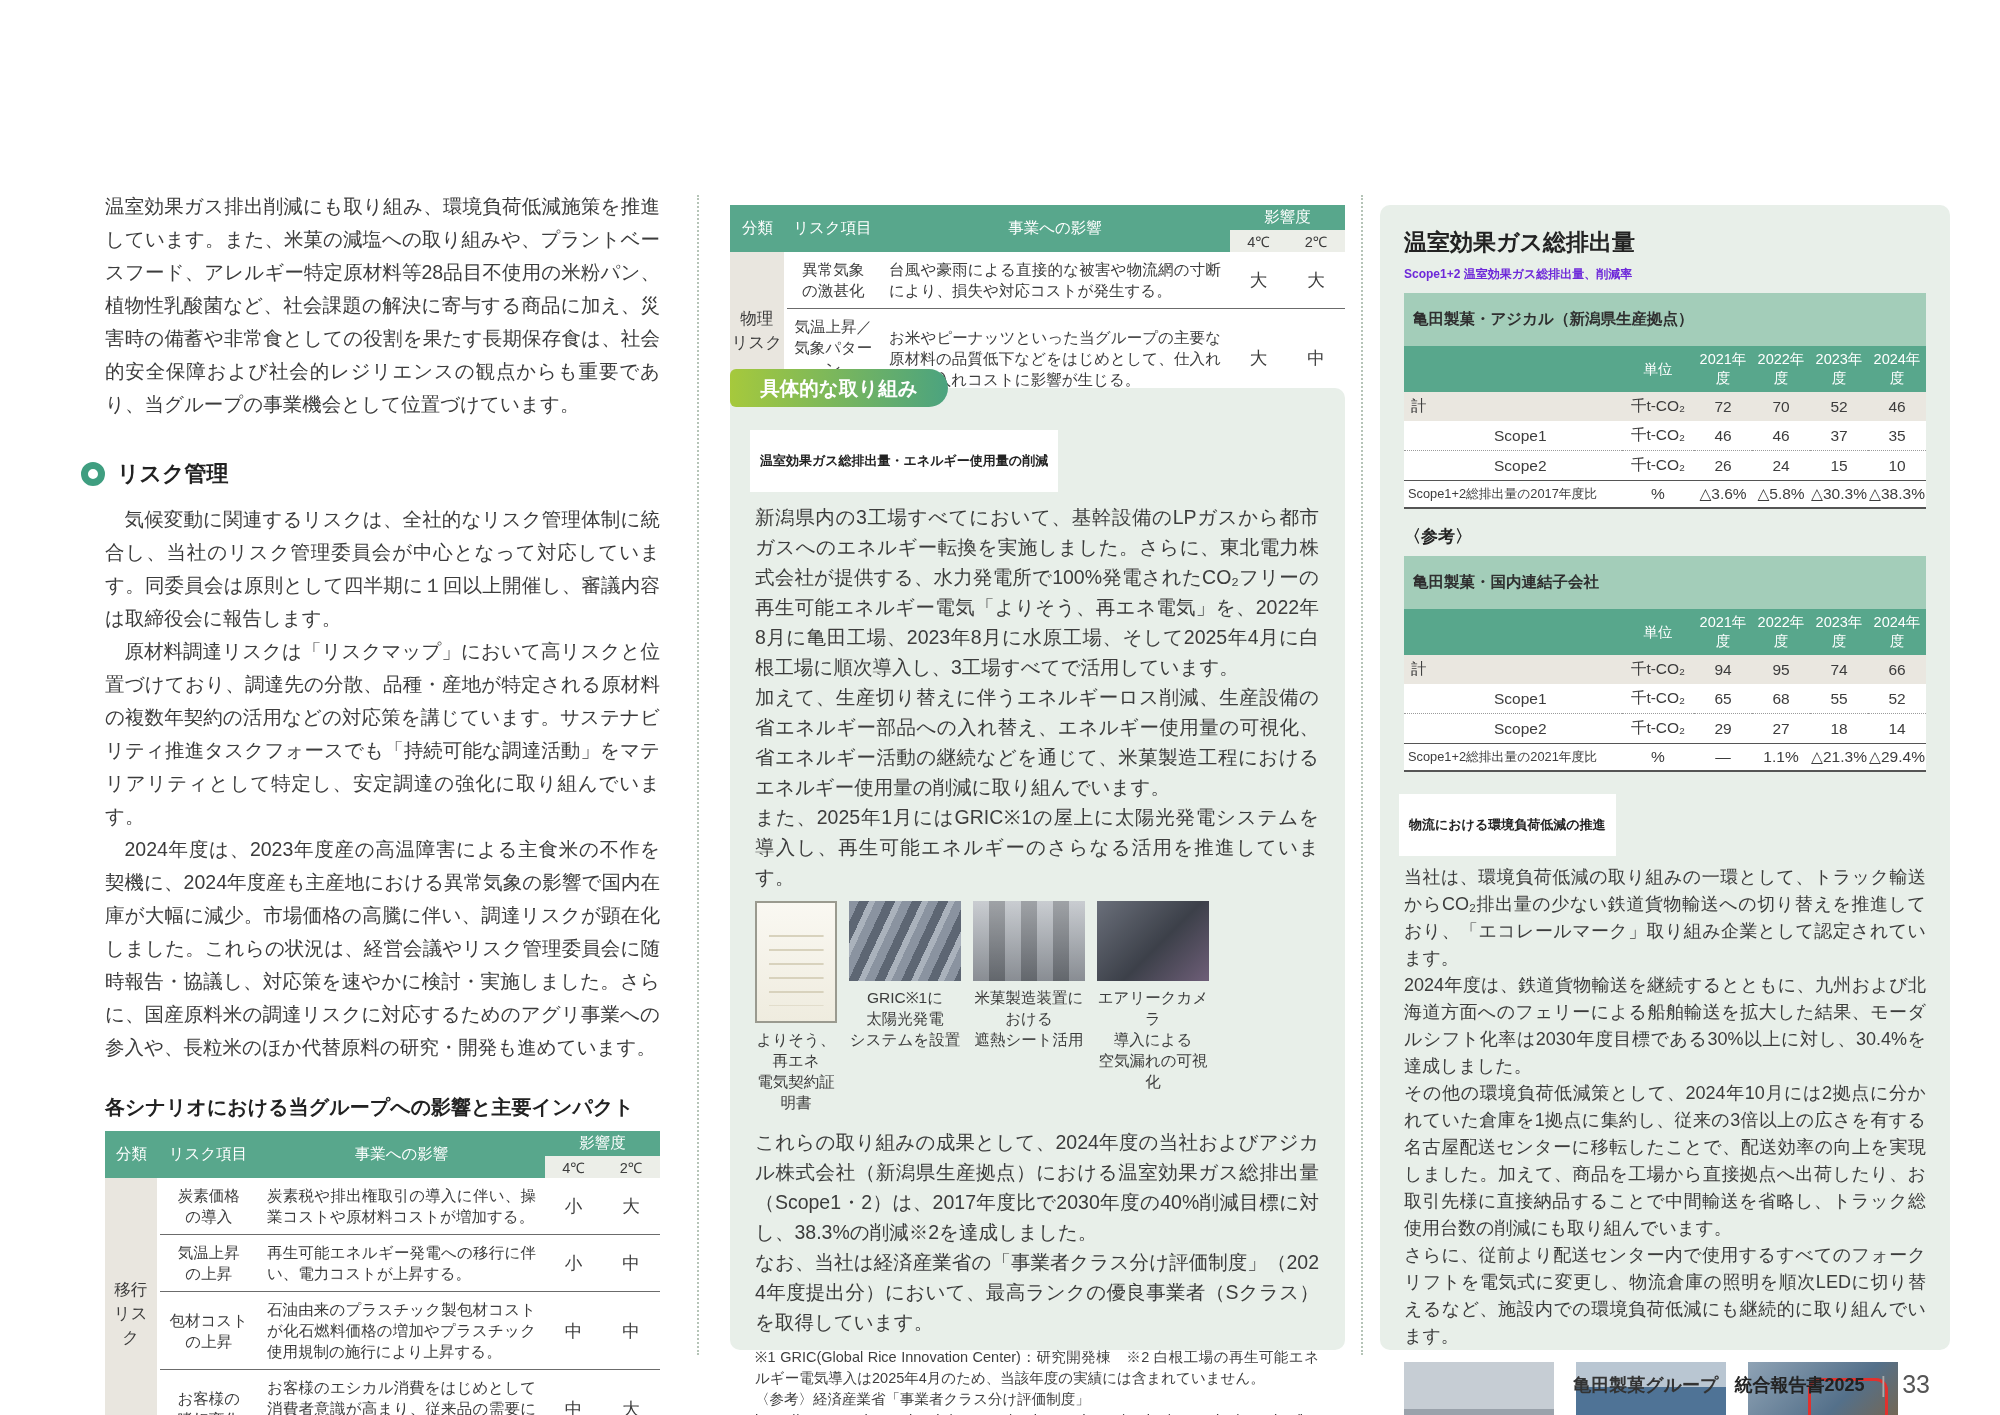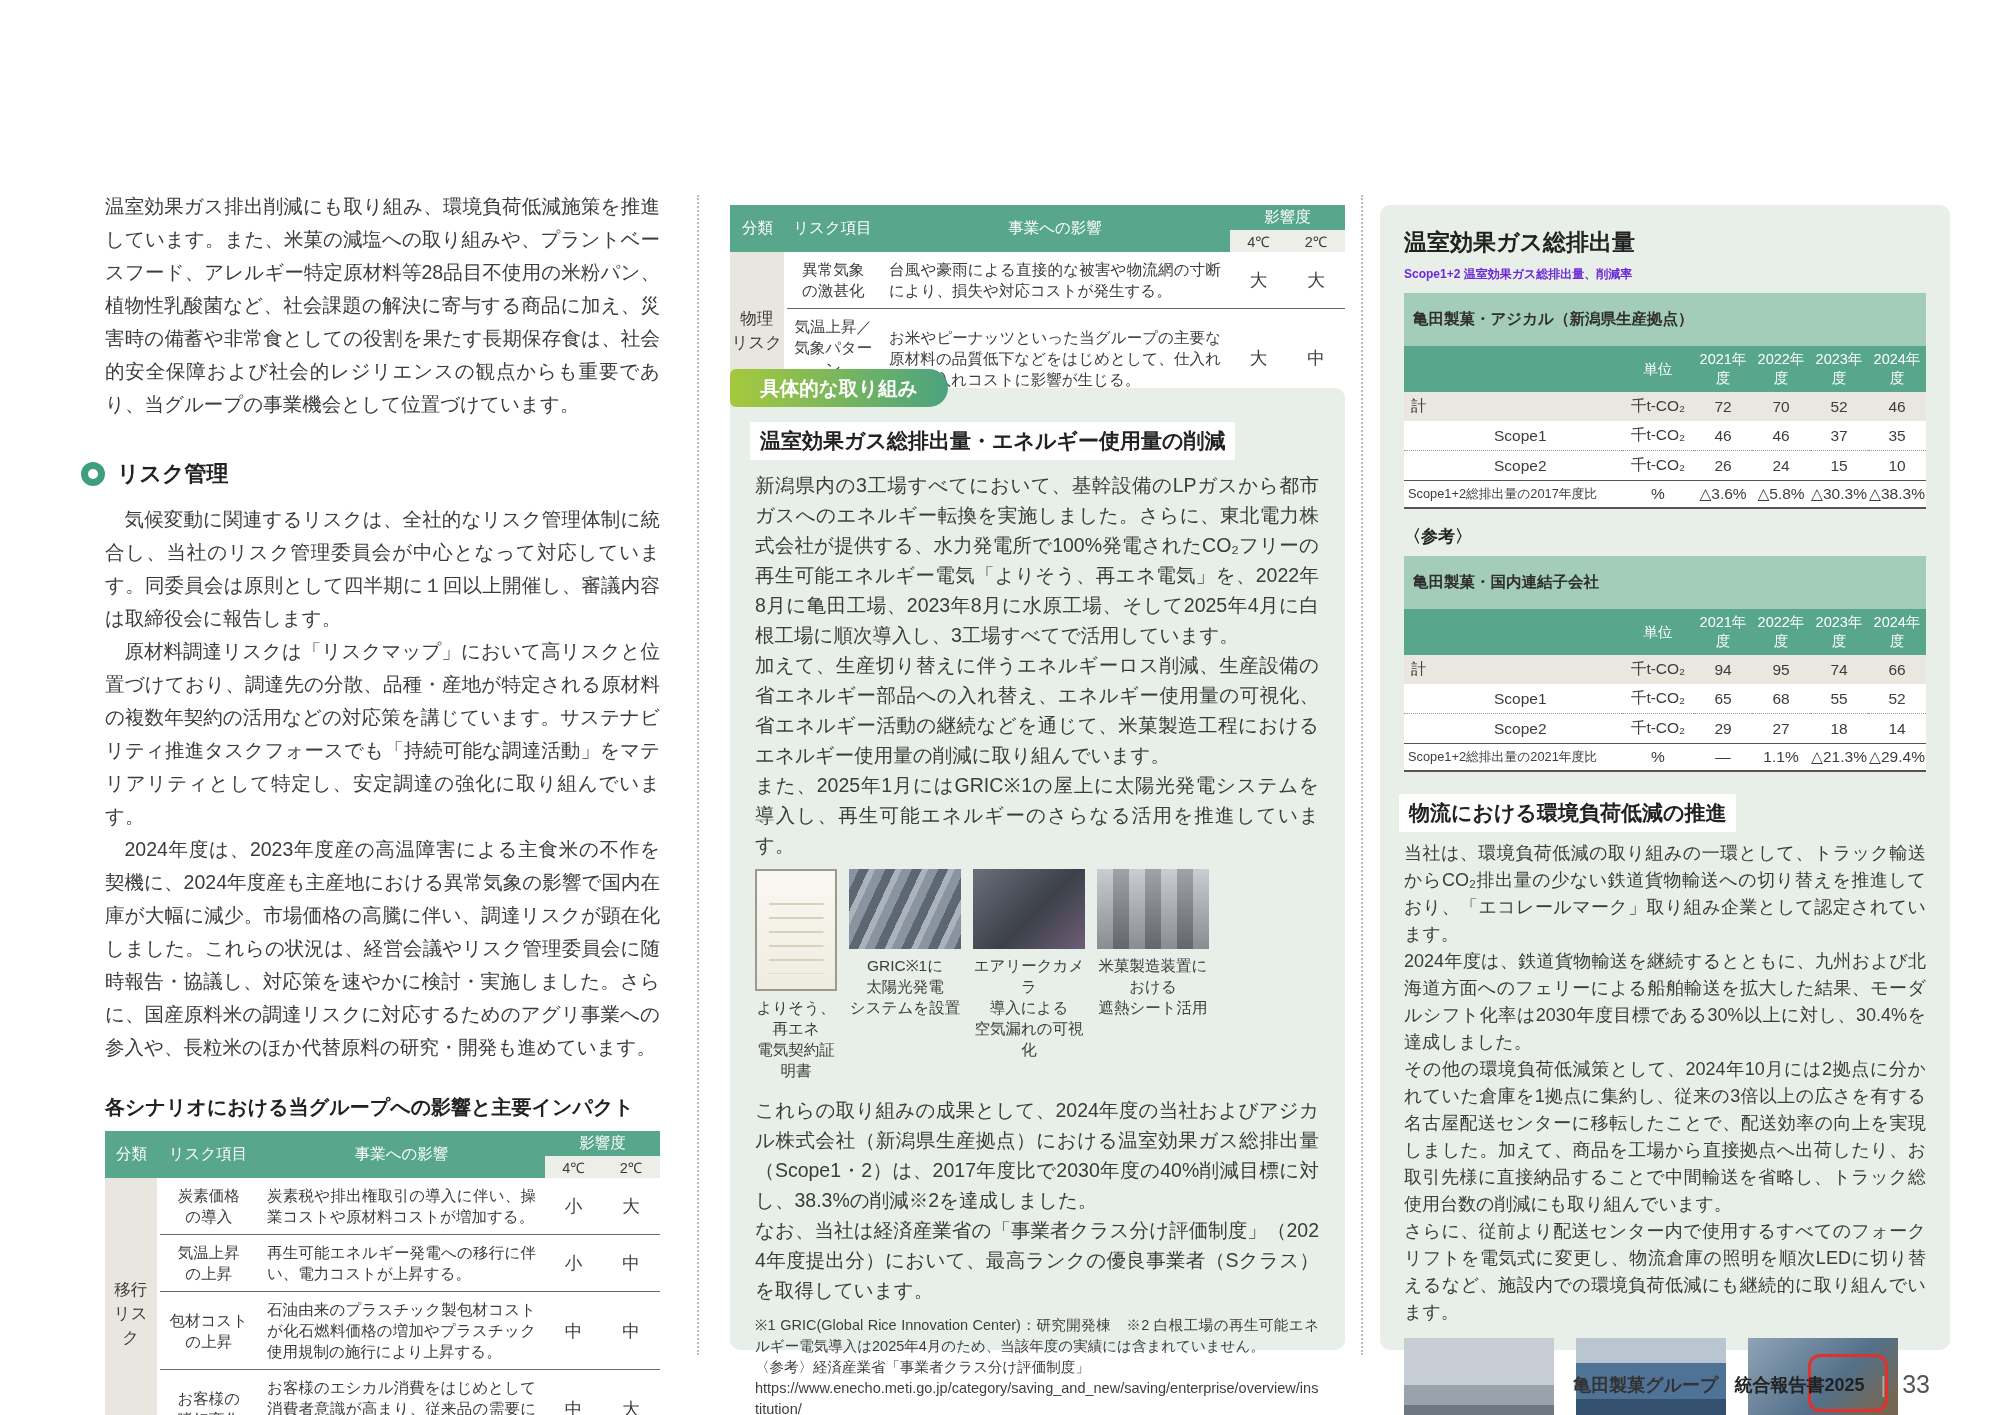--- a/index.html
+++ b/index.html
@@ -36,21 +36,21 @@
   .risk-table td.lv { text-align:center; font-size:17.5px; }
 
   
   .col-mid { position:absolute; left:730px; top:205px; width:615px; }
 
   .mid-panel { position:absolute; left:730px; top:388px; width:615px; height:962px;
     background:#e8efe9; border-radius:10px; box-sizing:border-box; padding:24px 26px 16px 25px; }
   .pill { position:absolute; left:0; top:-19px; width:218px; height:38px;
     background:linear-gradient(90deg,#a6c93c,#4ba37f); border-radius:6px 19px 19px 6px;
     color:#fff; font-weight:bold; font-size:19.5px; display:flex; align-items:center; justify-content:center; }
-  .hl-title { display:inline-block; background:#fff; font-weight:bold; font-size:21px; color:#222; padding:5px 10px; margin:10px 0 10px -5px; }
+  .hl-title { display:inline-block; background:#fff; font-weight:bold; font-size:13px; color:#222; padding:22px 10px; margin:18px 0 10px -5px; }
   .mid-p { font-size:19.5px; line-height:30px; margin:0; text-align:justify; word-break:break-all; }
   .photo-row { display:flex; gap:12px; align-items:flex-start; margin-top:9px; }
   .figure { text-align:center; flex:0 0 auto; }
   .cap { font-size:15.5px; line-height:21px; margin-top:6px; white-space:pre-line; color:#3c3c3c; }
   .ph { width:100%; box-sizing:border-box; }
   .ph-cert { height:122px; border:2px solid #9a9a8f; background:
       repeating-linear-gradient(180deg, rgba(0,0,0,0) 0 12px, #d8d2bd 12px 14px),
       linear-gradient(#faf8f2,#efecdf); background-size:70% 70%, 100% 100%; background-position:center 20px, 0 0; background-repeat:no-repeat; }
   .ph-solar { height:80px; background:repeating-linear-gradient(115deg,#8a93a0 0 9px,#5d6673 9px 18px,#aab2bc 18px 24px); }
   .ph-sheet { height:80px; background:
@@ -227,30 +227,30 @@
         <div class="cap">よりそう、再エネ
 電気契約証明書</div>
       </div>
       <div class="figure" style="width:112px">
         <div class="ph ph-solar"></div>
         <div class="cap">GRIC※1に
 太陽光発電
 システムを設置</div>
       </div>
       <div class="figure" style="width:112px">
+        <div class="ph ph-sheet"></div>
+        <div class="cap">米菓製造装置に
+おける
+遮熱シート活用</div>
+      </div>
+      <div class="figure" style="width:112px">
         <div class="ph ph-cam"></div>
         <div class="cap">エアリークカメラ
 導入による
 空気漏れの可視化</div>
-      </div>
-      <div class="figure" style="width:112px">
-        <div class="ph ph-sheet"></div>
-        <div class="cap">米菓製造装置に
-おける
-遮熱シート活用</div>
       </div>
     </div>
 
     <p class="mid-p" style="margin-top:14px">これらの取り組みの成果として、2024年度の当社およびアジカル株式会社（新潟県生産拠点）における温室効果ガス総排出量（Scope1・2）は、2017年度比で2030年度の40%削減目標に対し、38.3%の削減※2を達成しました。</p>
     <p class="mid-p">なお、当社は経済産業省の「事業者クラス分け評価制度」（2024年度提出分）において、最高ランクの優良事業者（Sクラス）を取得しています。</p>
 
     <div class="fn fn-first">※1 GRIC(Global Rice Innovation Center)：研究開発棟　※2 白根工場の再生可能エネルギー電気導入は2025年4月のため、当該年度の実績には含まれていません。</div>
     <div class="fn">〈参考〉経済産業省「事業者クラス分け評価制度」</div>
     <div class="fn" style="word-break:break-all">https://www.enecho.meti.go.jp/category/saving_and_new/saving/enterprise/overview/institution/</div>
   </div>

